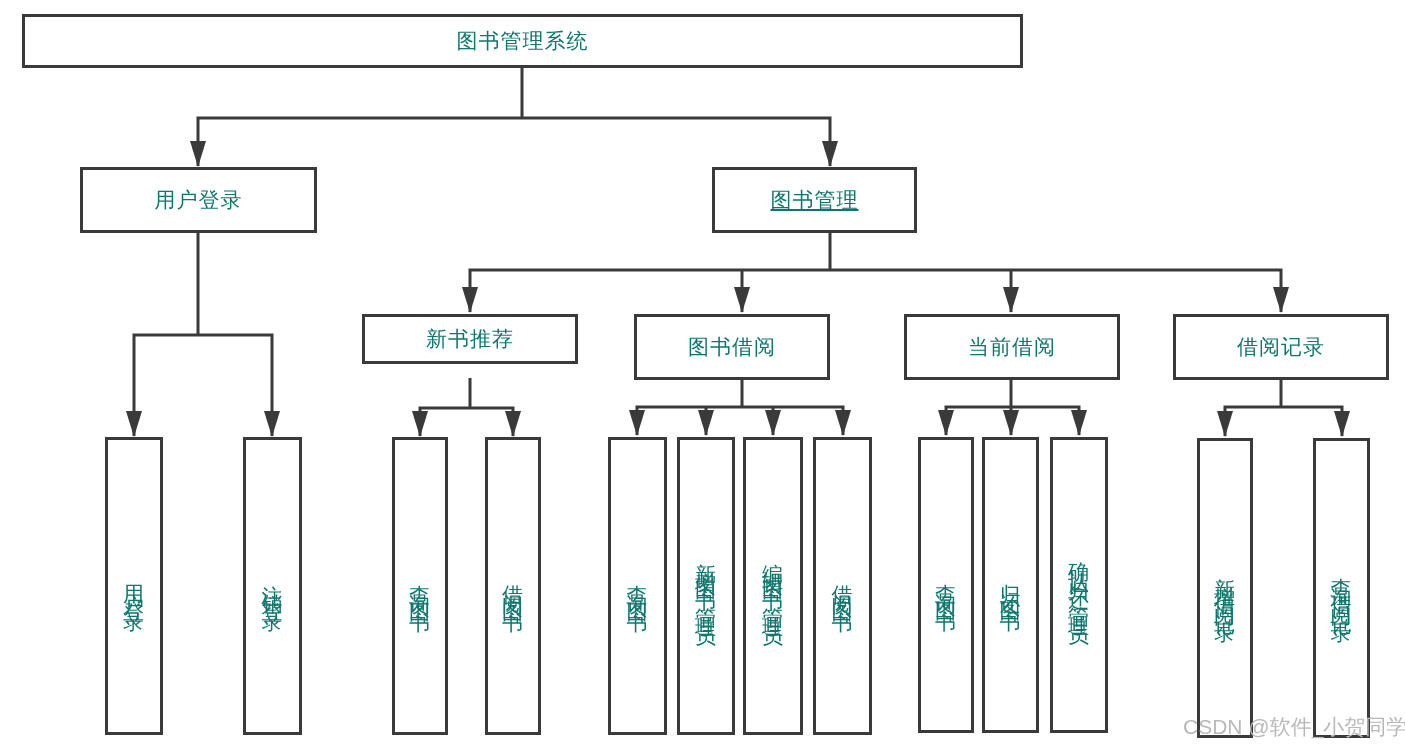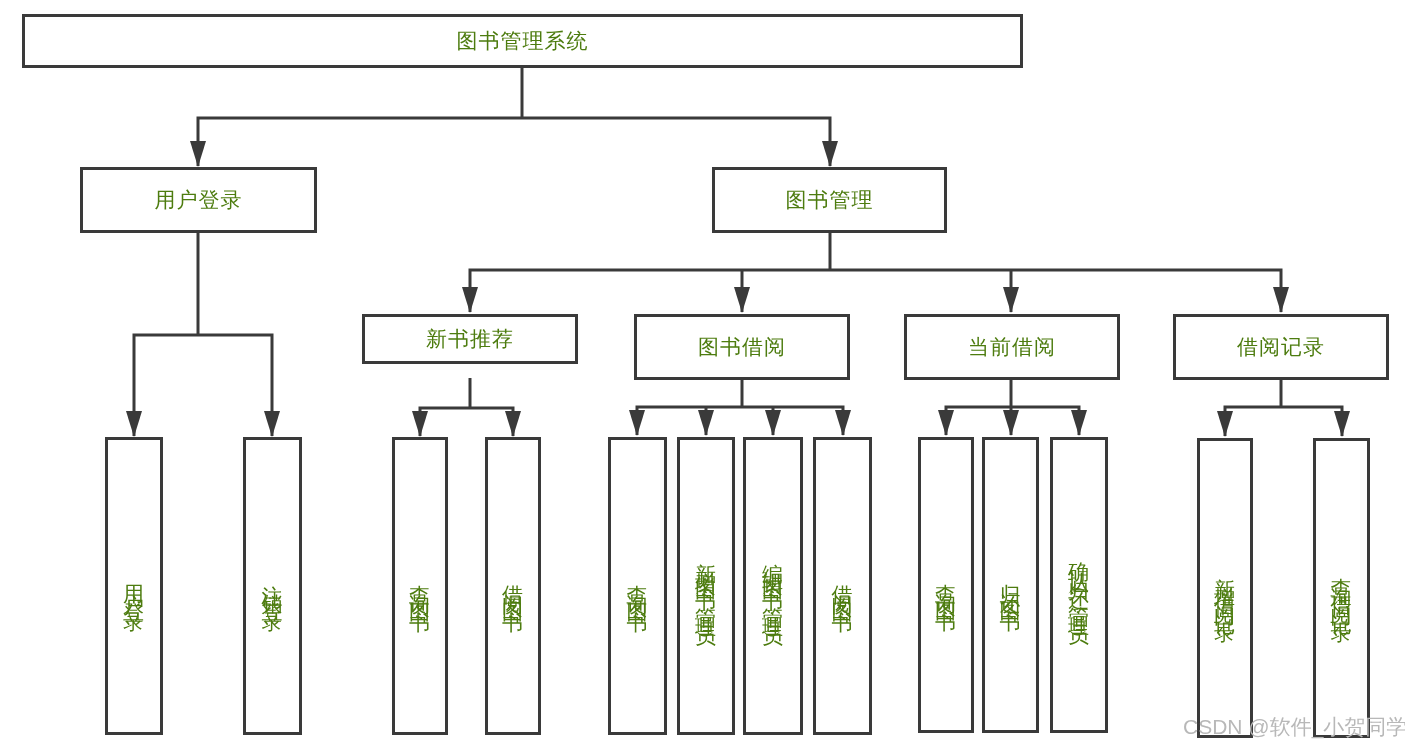--- a/index.html
+++ b/index.html
@@ -10,21 +10,21 @@
     position:relative;overflow:hidden;
   }
   .stage{position:absolute;left:0;top:0;width:1405px;height:747px;}
   svg.wires{position:absolute;left:0;top:0;}
   .box{
     position:absolute;
     border:3px solid #3a3a3a;
     background:#ffffff;
     box-sizing:border-box;
     display:flex;align-items:center;justify-content:center;
-    color:#4d7c0f;
+    color:#0f766e;
   }
   .box.h{font-size:21px;letter-spacing:1px;}
   .box.v span{
     writing-mode:vertical-rl;
     text-orientation:mixed;
     font-size:21px;
     line-height:1;
     letter-spacing:9px;
     white-space:nowrap;
   }
@@ -93,28 +93,28 @@
     </g>
   </svg>
 
   <div class="box h" style="left:22px;top:14px;width:1001px;height:54px;">
     <span>图书管理系统</span>
   </div>
 
   <div class="box h" style="left:80px;top:167px;width:237px;height:66px;">
     <span>用户登录</span>
   </div>
-  <div class="box h" style="left:712px;top:167px;width:235px;height:66px;">
+  <div class="box h" style="left:712px;top:167px;width:205px;height:66px;text-decoration:underline;">
     <span>图书管理</span>
   </div>
 
   <div class="box h" style="left:362px;top:314px;width:216px;height:50px;">
     <span>新书推荐</span>
   </div>
-  <div class="box h" style="left:634px;top:314px;width:216px;height:66px;">
+  <div class="box h" style="left:634px;top:314px;width:196px;height:66px;">
     <span>图书借阅</span>
   </div>
   <div class="box h" style="left:1173px;top:314px;width:216px;height:66px;">
     <span>借阅记录</span>
   </div>
   <div class="box h" style="left:904px;top:314px;width:216px;height:66px;">
     <span>当前借阅</span>
   </div>
 
   <div class="box v" style="left:105px;top:437px;width:58px;height:298px;">

